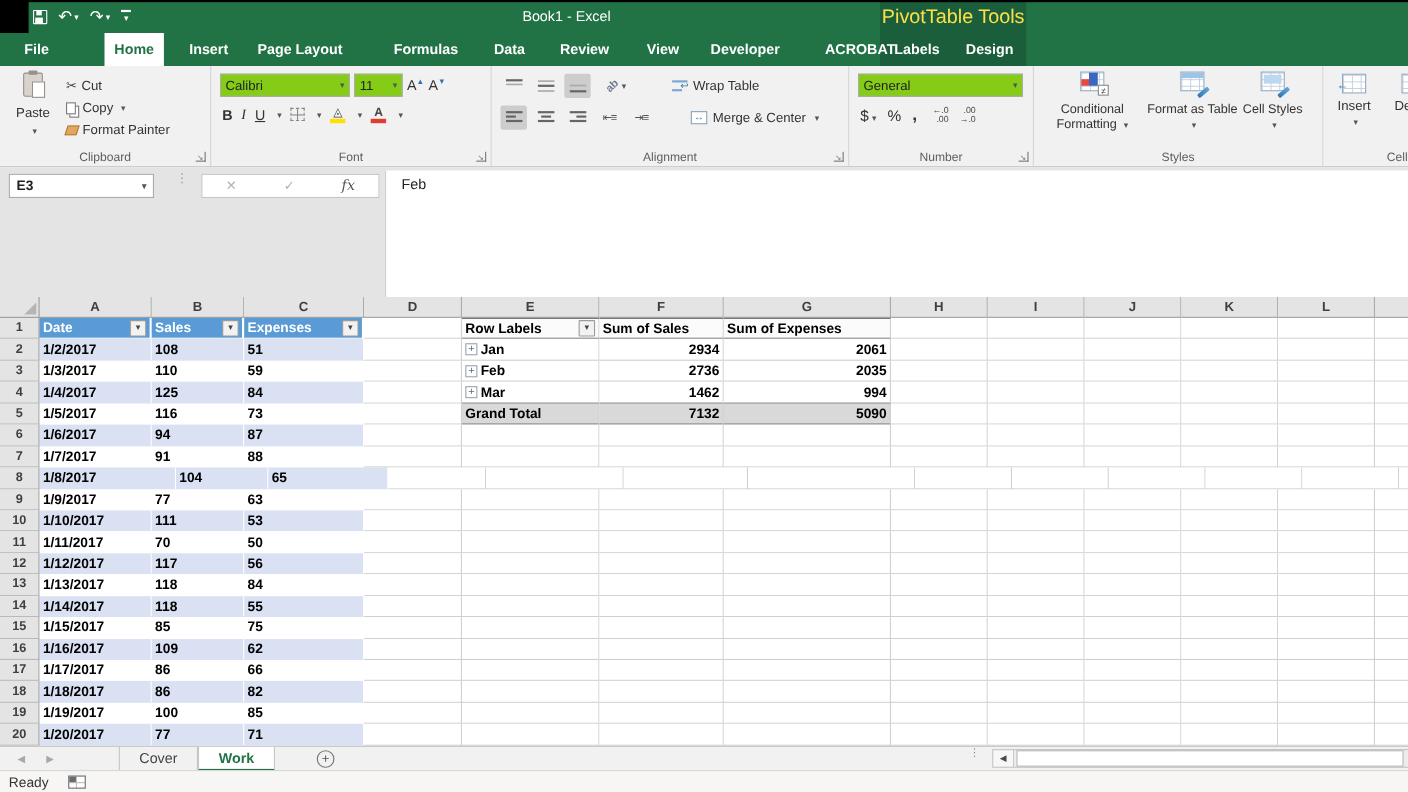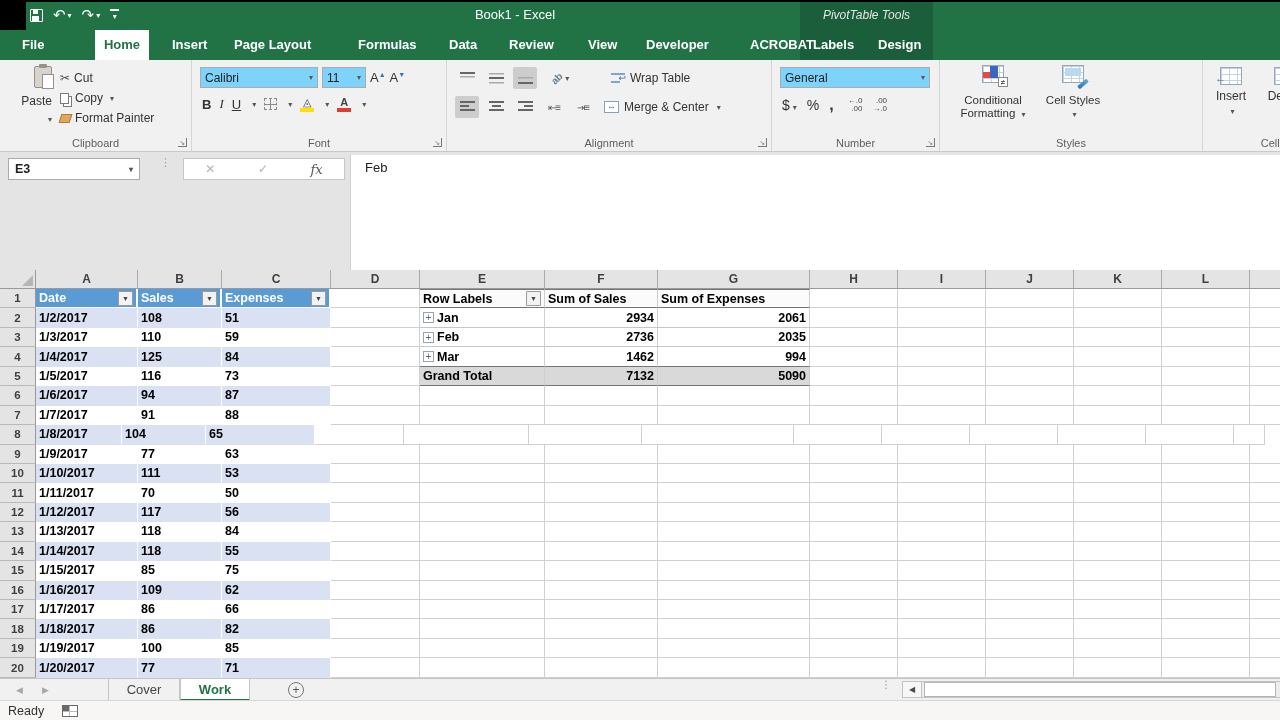--- a/index.html
+++ b/index.html
@@ -11,43 +11,43 @@
   .art-left { position:absolute; left:0; top:0; width:26px; height:30px; background:#000; z-index:9; }
   .qat { position:absolute; left:30px; top:0; height:30px; display:flex; align-items:center; gap:10px; }
   .qbtn { color:#fff; font-size:15px; display:flex; align-items:center; }
   .ic-save { width:13px; height:13px; border:1.5px solid #fff; border-radius:1px; position:relative; }
   .ic-save:before { content:""; position:absolute; left:2px; top:0; width:5px; height:4px; background:#fff; }
   .ic-save:after { content:""; position:absolute; left:1px; bottom:0; width:7px; height:5px; background:#fff; }
   .dd-w { color:#fff; font-size:8px; margin-left:2px; }
   .ic-qatmore { display:inline-block; width:9px; border-top:2px solid #fff; padding-top:1px; font-size:8px; text-align:center; }
   .wintitle { position:absolute; left:380px; top:0; width:270px; height:30px; line-height:30px; text-align:center; font-size:13px; color:#fff; }
   .ctxbg-top { position:absolute; left:800px; top:0; width:133px; height:30px; background:#1b5e3b; }
-  .ctxlabel { position:absolute; left:800px; top:0; width:133px; height:30px; line-height:30px; text-align:center; font-size:12px; color:#e5e5e5;font-style:italic; }
+  .ctxlabel { position:absolute; left:800px; top:0; width:133px; height:30px; line-height:30px; text-align:center; font-size:18px; color:#fde047; }
 
   
   .tabrow { position:absolute; left:0; top:30px; width:1280px; height:30px; background:#217346; }
   .ctxbg-bot { position:absolute; left:800px; top:0; width:133px; height:30px; background:#1b5e3b; }
   .rtab { position:absolute; top:0; height:30px; line-height:30px; color:#fff; font-size:13px; font-weight:600; white-space:nowrap; cursor:default; }
   .rtab.active { background:#fff; color:#217346; text-align:center; }
   .tellme { position:absolute; left:942px; top:0; height:30px; display:flex; align-items:center; gap:8px; color:#fff; font-size:13px; }
   .bulb { width:11px; height:11px; border:1.5px solid #fff; border-radius:50%; position:relative; }
   .bulb:after { content:""; position:absolute; left:2.2px; top:10px; width:4px; height:3px; border-left:1.5px solid #fff; border-right:1.5px solid #fff; }
 
   
   .ribbon { position:absolute; left:0; top:60px; width:1280px; height:92px; background:#f1f1f1; border-bottom:1px solid #c9c9c9; display:flex; }
   .rgroup { position:relative; height:91px; border-right:1px solid #d6d6d6; flex:none; }
   .glabel { position:absolute; bottom:2px; left:0; width:100%; text-align:center; font-size:11px; color:#605e5c; }
   .launch { position:absolute; right:4px; bottom:4px; width:9px; height:9px; border-right:1px solid #777; border-bottom:1px solid #777; }
   .launch:before { content:"↘"; position:absolute; right:1px; bottom:-1px; font-size:7px; color:#777; }
   .dd { font-size:8px; color:#555; margin-left:3px; }
   .sbtn { display:flex; align-items:center; gap:4px; height:20px; font-size:12px; color:#333; padding:0 2px; cursor:default; }
-  .combo { background:#7dd3fc; border:1px solid #ababab; height:21px; display:flex; align-items:center; font-size:12px; color:#222; padding:0 4px; justify-content:space-between; }
-
-  
-  .paste-btn { position:absolute; left:8px; top:6px; width:44px; text-align:right; }
+  .combo { background:#84cc16; border:1px solid #ababab; height:21px; display:flex; align-items:center; font-size:12px; color:#222; padding:0 4px; justify-content:space-between; }
+
+  
+  .paste-btn { position:absolute; left:8px; top:6px; width:44px; text-align:center; }
   .ic-paste { display:inline-block; width:18px; height:22px; background:#d8d3cd; border:1px solid #98918a; border-radius:2px; position:relative; }
   .ic-paste:before { content:""; position:absolute; left:4px; top:-3px; width:8px; height:4px; background:#98918a; border-radius:1px; }
   .ic-paste .pg { position:absolute; right:-3px; bottom:-2px; width:12px; height:15px; background:#fff; border:1px solid #98918a; }
   .blbl { display:block; font-size:12px; color:#333; margin-top:2px; }
   .clip-col { position:absolute; left:58px; top:8px; }
   .ic-scis { font-size:12px; color:#444; }
   .ic-copy { width:9px; height:11px; border:1px solid #7a7a7a; background:#fff; box-shadow:3px 3px 0 -1px #fff, 3px 3px 0 0 #7a7a7a; margin-right:2px; }
   .ic-brush { width:11px; height:9px; background:#e2a75e; transform:skewX(-18deg); border:1px solid #b27c37; }
 
   
@@ -285,21 +285,21 @@
         </span>
       <span class="albtn">
           <span class="bars b-right"></span>
         </span>
       <span class="albtn">
           <span class="ic-ind">⇤≡</span>
         </span>
       <span class="albtn">
           <span class="ic-ind">⇥≡</span>
         </span>
-      <span class="mergebtn" style="margin-left:4px">
+      <span class="mergebtn" style="margin-left:28px">
           <span class="ic-merge"></span>
           <span>Merge &amp; Center</span>
           <span class="dd">▾</span>
         </span>
     </div>
     <div class="glabel">Alignment</div>
     <span class="launch"></span>
   </div>
 
   <div class="rgroup" style="width:168px">
@@ -324,20 +324,29 @@
     <div class="styles-row">
       <div class="stylebtn" style="width:98px">
         <span class="icwrap">
             <span class="grid-ic">
               <span class="cf-red"></span>
               <span class="cf-blue"></span>
               <span class="cf-neq">≠</span>
             </span>
           </span>
         <span>Conditional Formatting</span> <span class="dd">▾</span>
+      </div>
+      <div class="stylebtn" style="width:84px">
+        <span class="icwrap">
+            <span class="grid-ic">
+              <span class="ft-hdr"></span>
+              <span class="ft-brush"></span>
+            </span>
+          </span>
+        <span>Format as Table</span> <span class="dd">▾</span>
       </div>
       <div class="stylebtn" style="width:62px">
         <span class="icwrap">
             <span class="grid-ic">
               <span class="cs-fill"></span>
               <span class="ft-brush"></span>
             </span>
           </span>
         <span>Cell Styles</span> <span class="dd">▾</span>
       </div>
@@ -530,21 +539,21 @@
       <div class="cell" style="width: 152px;"></div>
       <div class="cell" style="width: 88px;"></div>
       <div class="cell" style="width: 88px;"></div>
       <div class="cell" style="width: 88px;"></div>
       <div class="cell" style="width: 88px;"></div>
       <div class="cell" style="width: 88px;"></div>
       <div class="cell" style="width: 31px;"></div>
     </div>
     <div class="g-row">
       <div class="g-rn">8</div>
-      <div class="cell c-tbl c-band" style="width: 86px;">1/8/2017</div>
+      <div class="cell c-tbl c-band" style="width: 124px;">1/8/2017</div>
       <div class="cell c-tbl c-band" style="width: 84px;">104</div>
       <div class="cell c-tbl c-band" style="width: 109px;">65</div>
       <div class="cell" style="width: 89px;"></div>
       <div class="cell" style="width: 125px;"></div>
       <div class="cell" style="width: 113px;"></div>
       <div class="cell" style="width: 152px;"></div>
       <div class="cell" style="width: 88px;"></div>
       <div class="cell" style="width: 88px;"></div>
       <div class="cell" style="width: 88px;"></div>
       <div class="cell" style="width: 88px;"></div>

